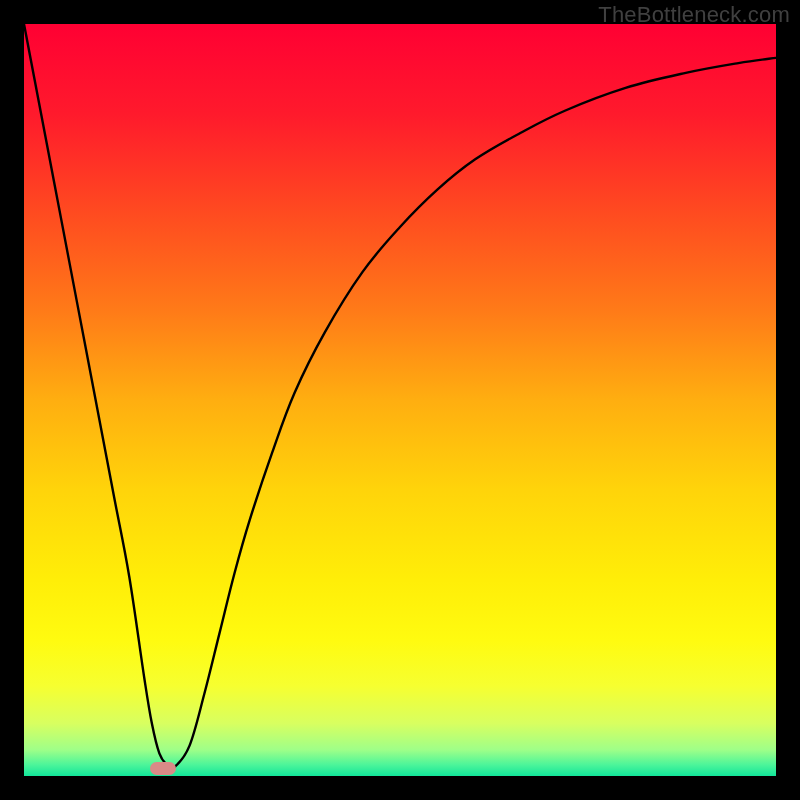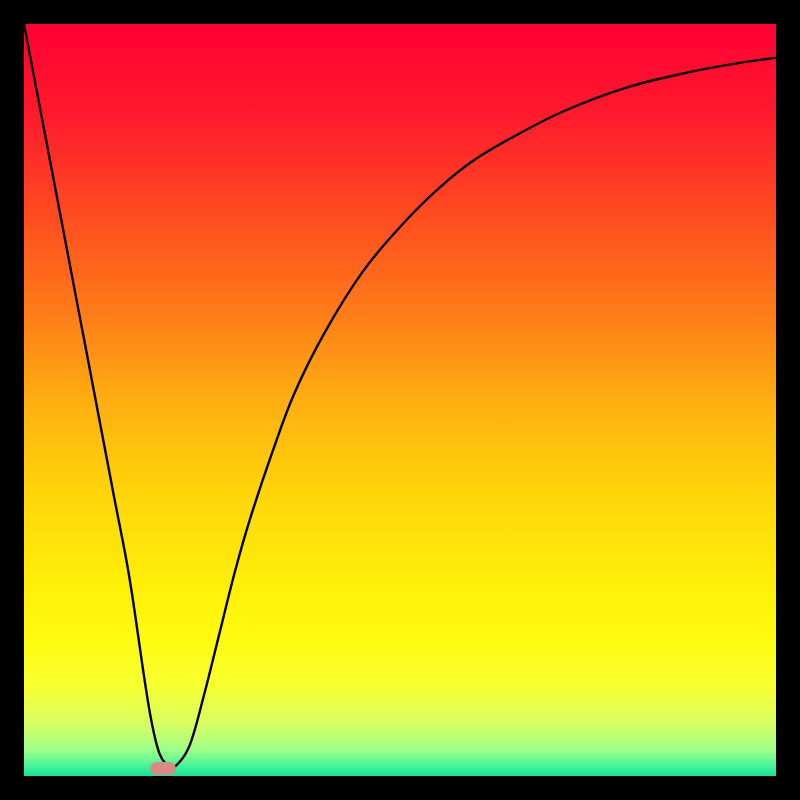--- a/index.html
+++ b/index.html
@@ -64,13 +64,14 @@
             <stop offset="96.5%" stop-color="#9fff88"></stop>
             <stop offset="98.5%" stop-color="#4cf59a"></stop>
             <stop offset="100%" stop-color="#12e59a"></stop>
           </linearGradient>
       </defs>
       <rect x="0" y="0" width="752" height="752" fill="url(#bg-grad)"></rect>
       <path id="curve-path" d="M 0.00 0.00 C 2.71 14.21, 9.63 50.53, 15.04 78.96 C 20.45 107.39, 24.67 129.49, 30.08 157.92 C 35.49 186.35, 39.71 208.45, 45.12 236.88 C 50.53 265.31, 54.75 287.41, 60.16 315.84 C 65.57 344.27, 69.79 366.37, 75.20 394.80 C 80.61 423.23, 84.83 445.33, 90.24 473.76 C 95.65 502.19, 99.87 520.23, 105.28 552.72 C 110.69 585.21, 116.26 627.84, 120.32 654.24 C 124.38 680.64, 125.13 685.82, 127.84 699.36 C 130.55 712.90, 132.65 722.00, 135.36 729.44 C 138.07 736.88, 140.17 738.28, 142.88 740.72 C 145.59 743.16, 146.34 746.36, 150.40 742.98 C 154.46 739.59, 160.03 735.19, 165.44 721.92 C 170.85 708.65, 175.07 689.58, 180.48 669.28 C 185.89 648.98, 190.11 630.78, 195.52 609.12 C 200.93 587.46, 205.15 569.26, 210.56 548.96 C 215.97 528.66, 218.83 517.98, 225.60 496.32 C 232.37 474.66, 240.04 451.65, 248.16 428.64 C 256.28 405.63, 261.24 390.14, 270.72 368.48 C 280.20 346.82, 288.62 329.98, 300.80 308.32 C 312.98 286.66, 324.86 267.11, 338.40 248.16 C 351.94 229.21, 362.46 217.93, 376.00 203.04 C 389.54 188.15, 400.06 177.62, 413.60 165.44 C 427.14 153.26, 436.31 145.51, 451.20 135.36 C 466.09 125.21, 480.08 117.84, 496.32 109.04 C 512.56 100.24, 522.49 94.60, 541.44 86.48 C 560.39 78.36, 579.94 70.69, 601.60 63.92 C 623.26 57.15, 641.46 53.35, 661.76 48.88 C 682.06 44.41, 698.16 41.81, 714.40 39.10 C 730.64 36.40, 745.23 34.79, 752.00 33.84" fill="none" stroke="#000000" stroke-width="2.4" stroke-linecap="round" stroke-linejoin="round"></path>
     </svg>
     <div id="marker-el" class="marker" style="left: 126.12px; top: 738.48px; background: rgb(217, 138, 135);"></div>
   </div>
+  <div class="watermark">TheBottleneck.com</div>
 </div>
 
 </body></html>

